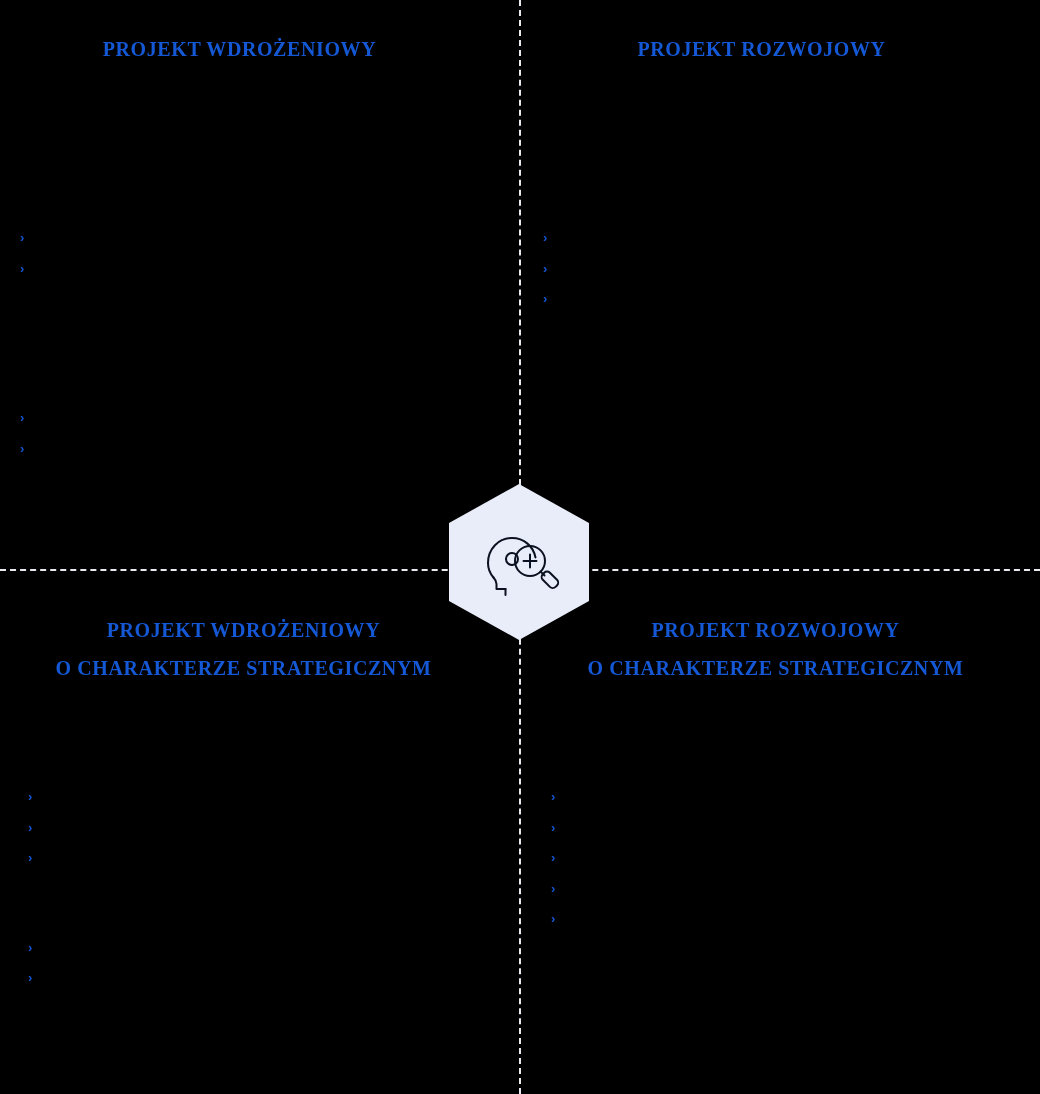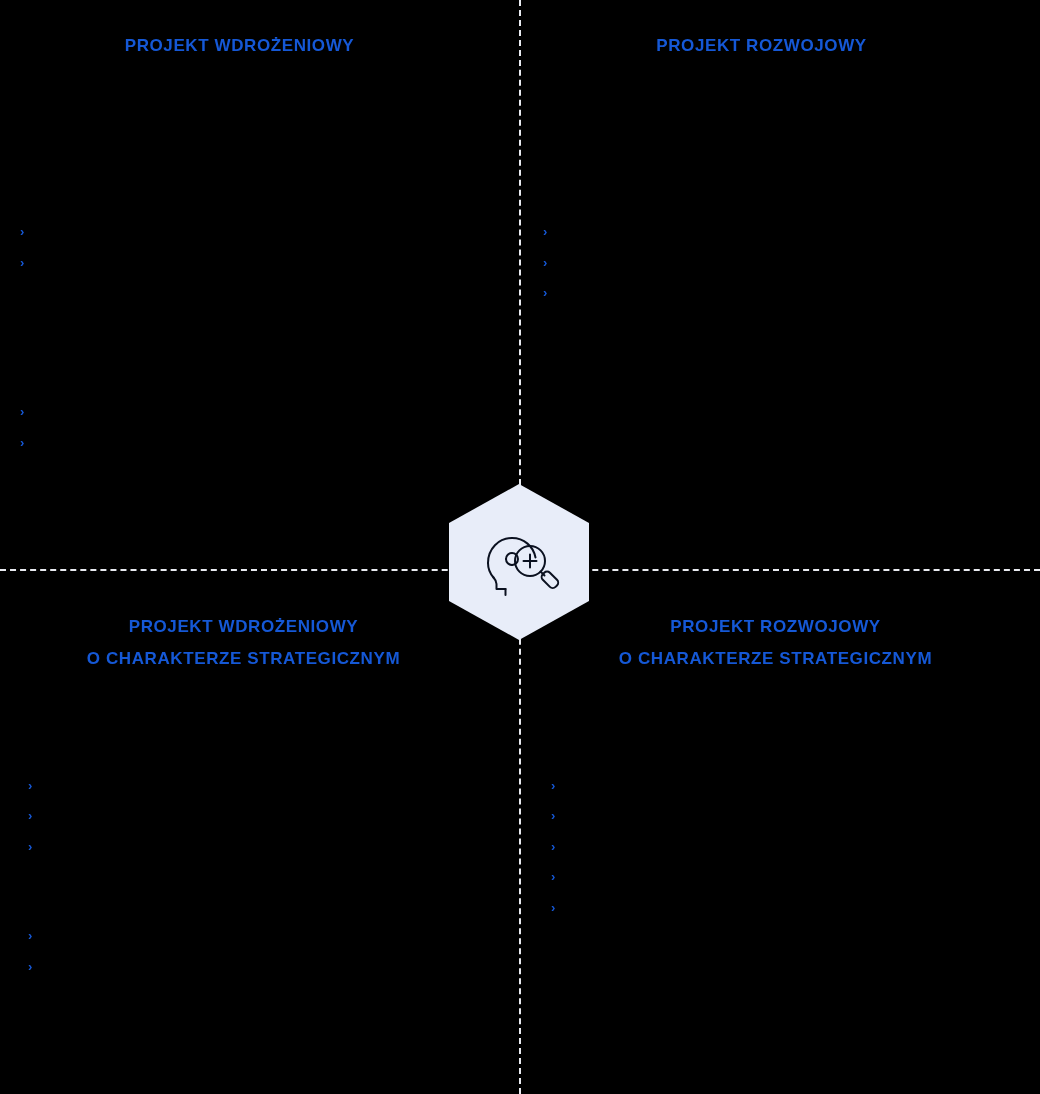--- a/index.html
+++ b/index.html
@@ -46,27 +46,28 @@
     width: 519px;
     box-sizing: border-box;
   }
   .q-tl { left: 0;     top: 0;     height: 569px; padding: 30px 60px 0 20px; }
   .q-tr { left: 521px; top: 0;     height: 569px; padding: 30px 60px 0 22px; }
   .q-bl { left: 0;     top: 571px; height: 523px; padding: 40px 60px 0 28px; }
   .q-br { left: 521px; top: 571px; height: 523px; padding: 40px 40px 0 30px; }
 
   .q-title {
     color: #1558d6;
-    font-size: 17px;
+    font-size: 20px;
     font-weight: bold;
     letter-spacing: 0.6px;
     text-align: center;
     line-height: 1.9;
     margin: 0 0 10px 0;
     white-space: pre-line;
+    font-family: Liberation Serif, serif;
   }
 
   .bullet-group {
     margin: 0;
     padding: 0;
     list-style: none;
   }
   .bullet-group.group-gap { margin-top: 130px; }
   .bullet-group.group-gap-sm { margin-top: 70px; }
 

